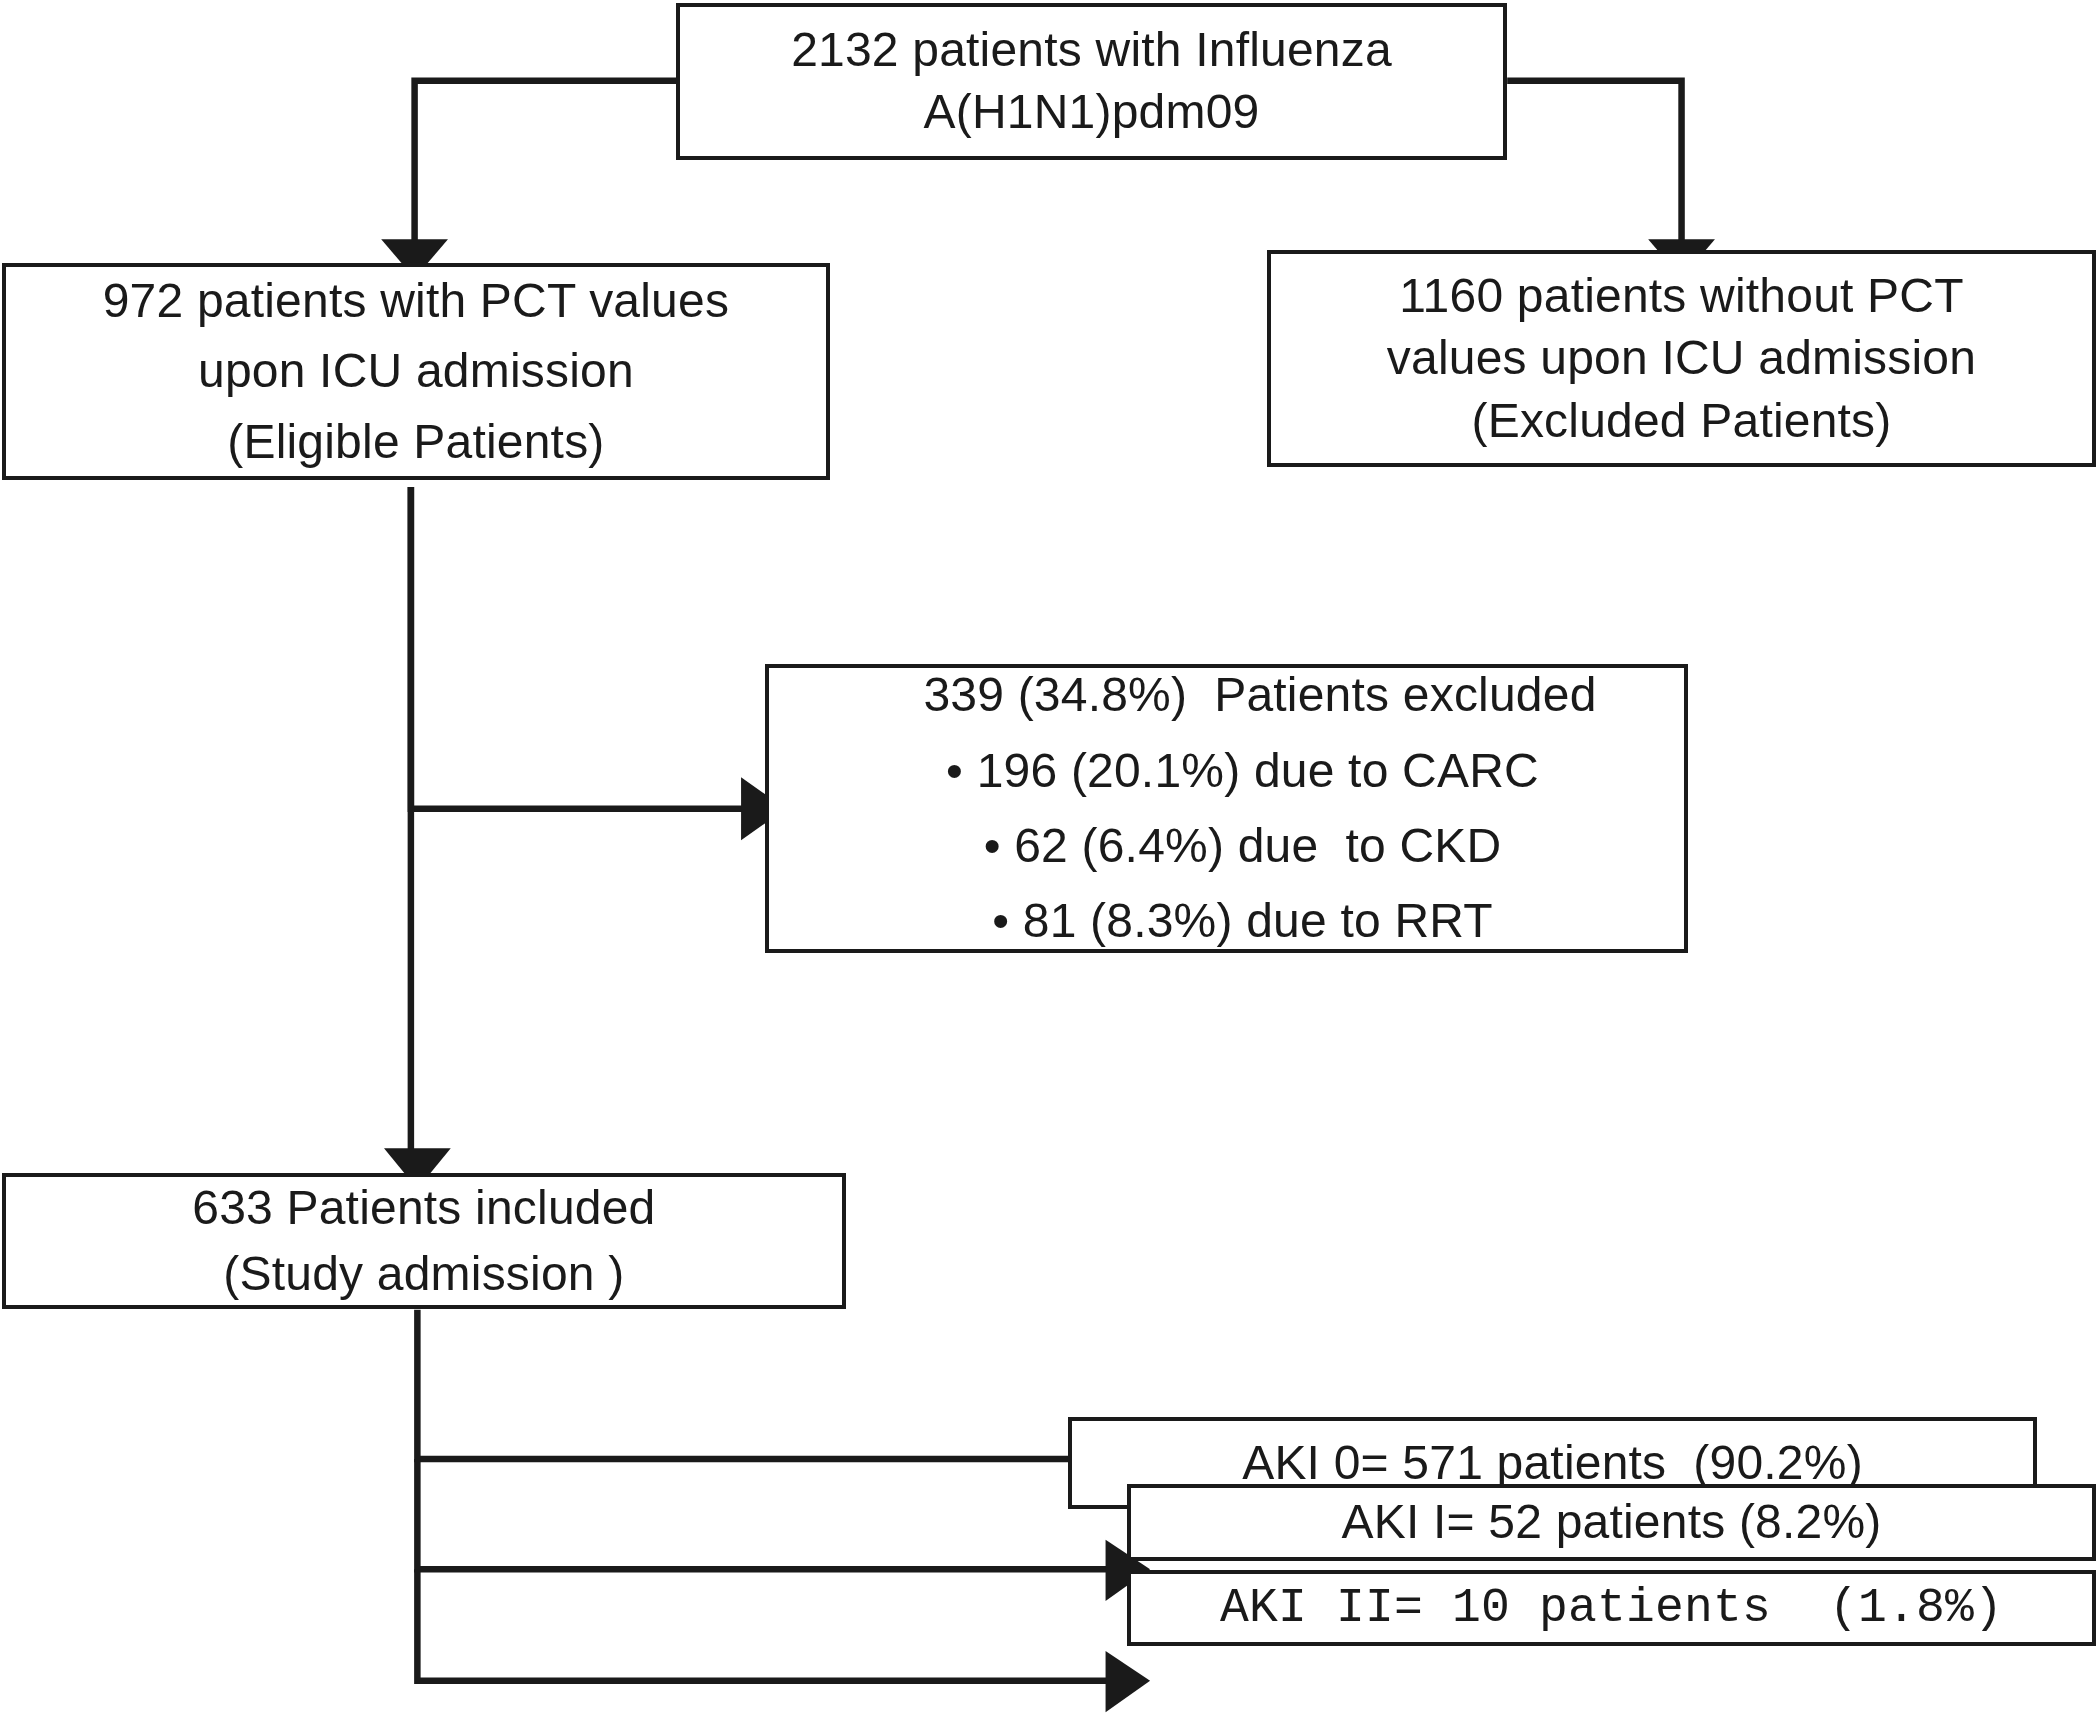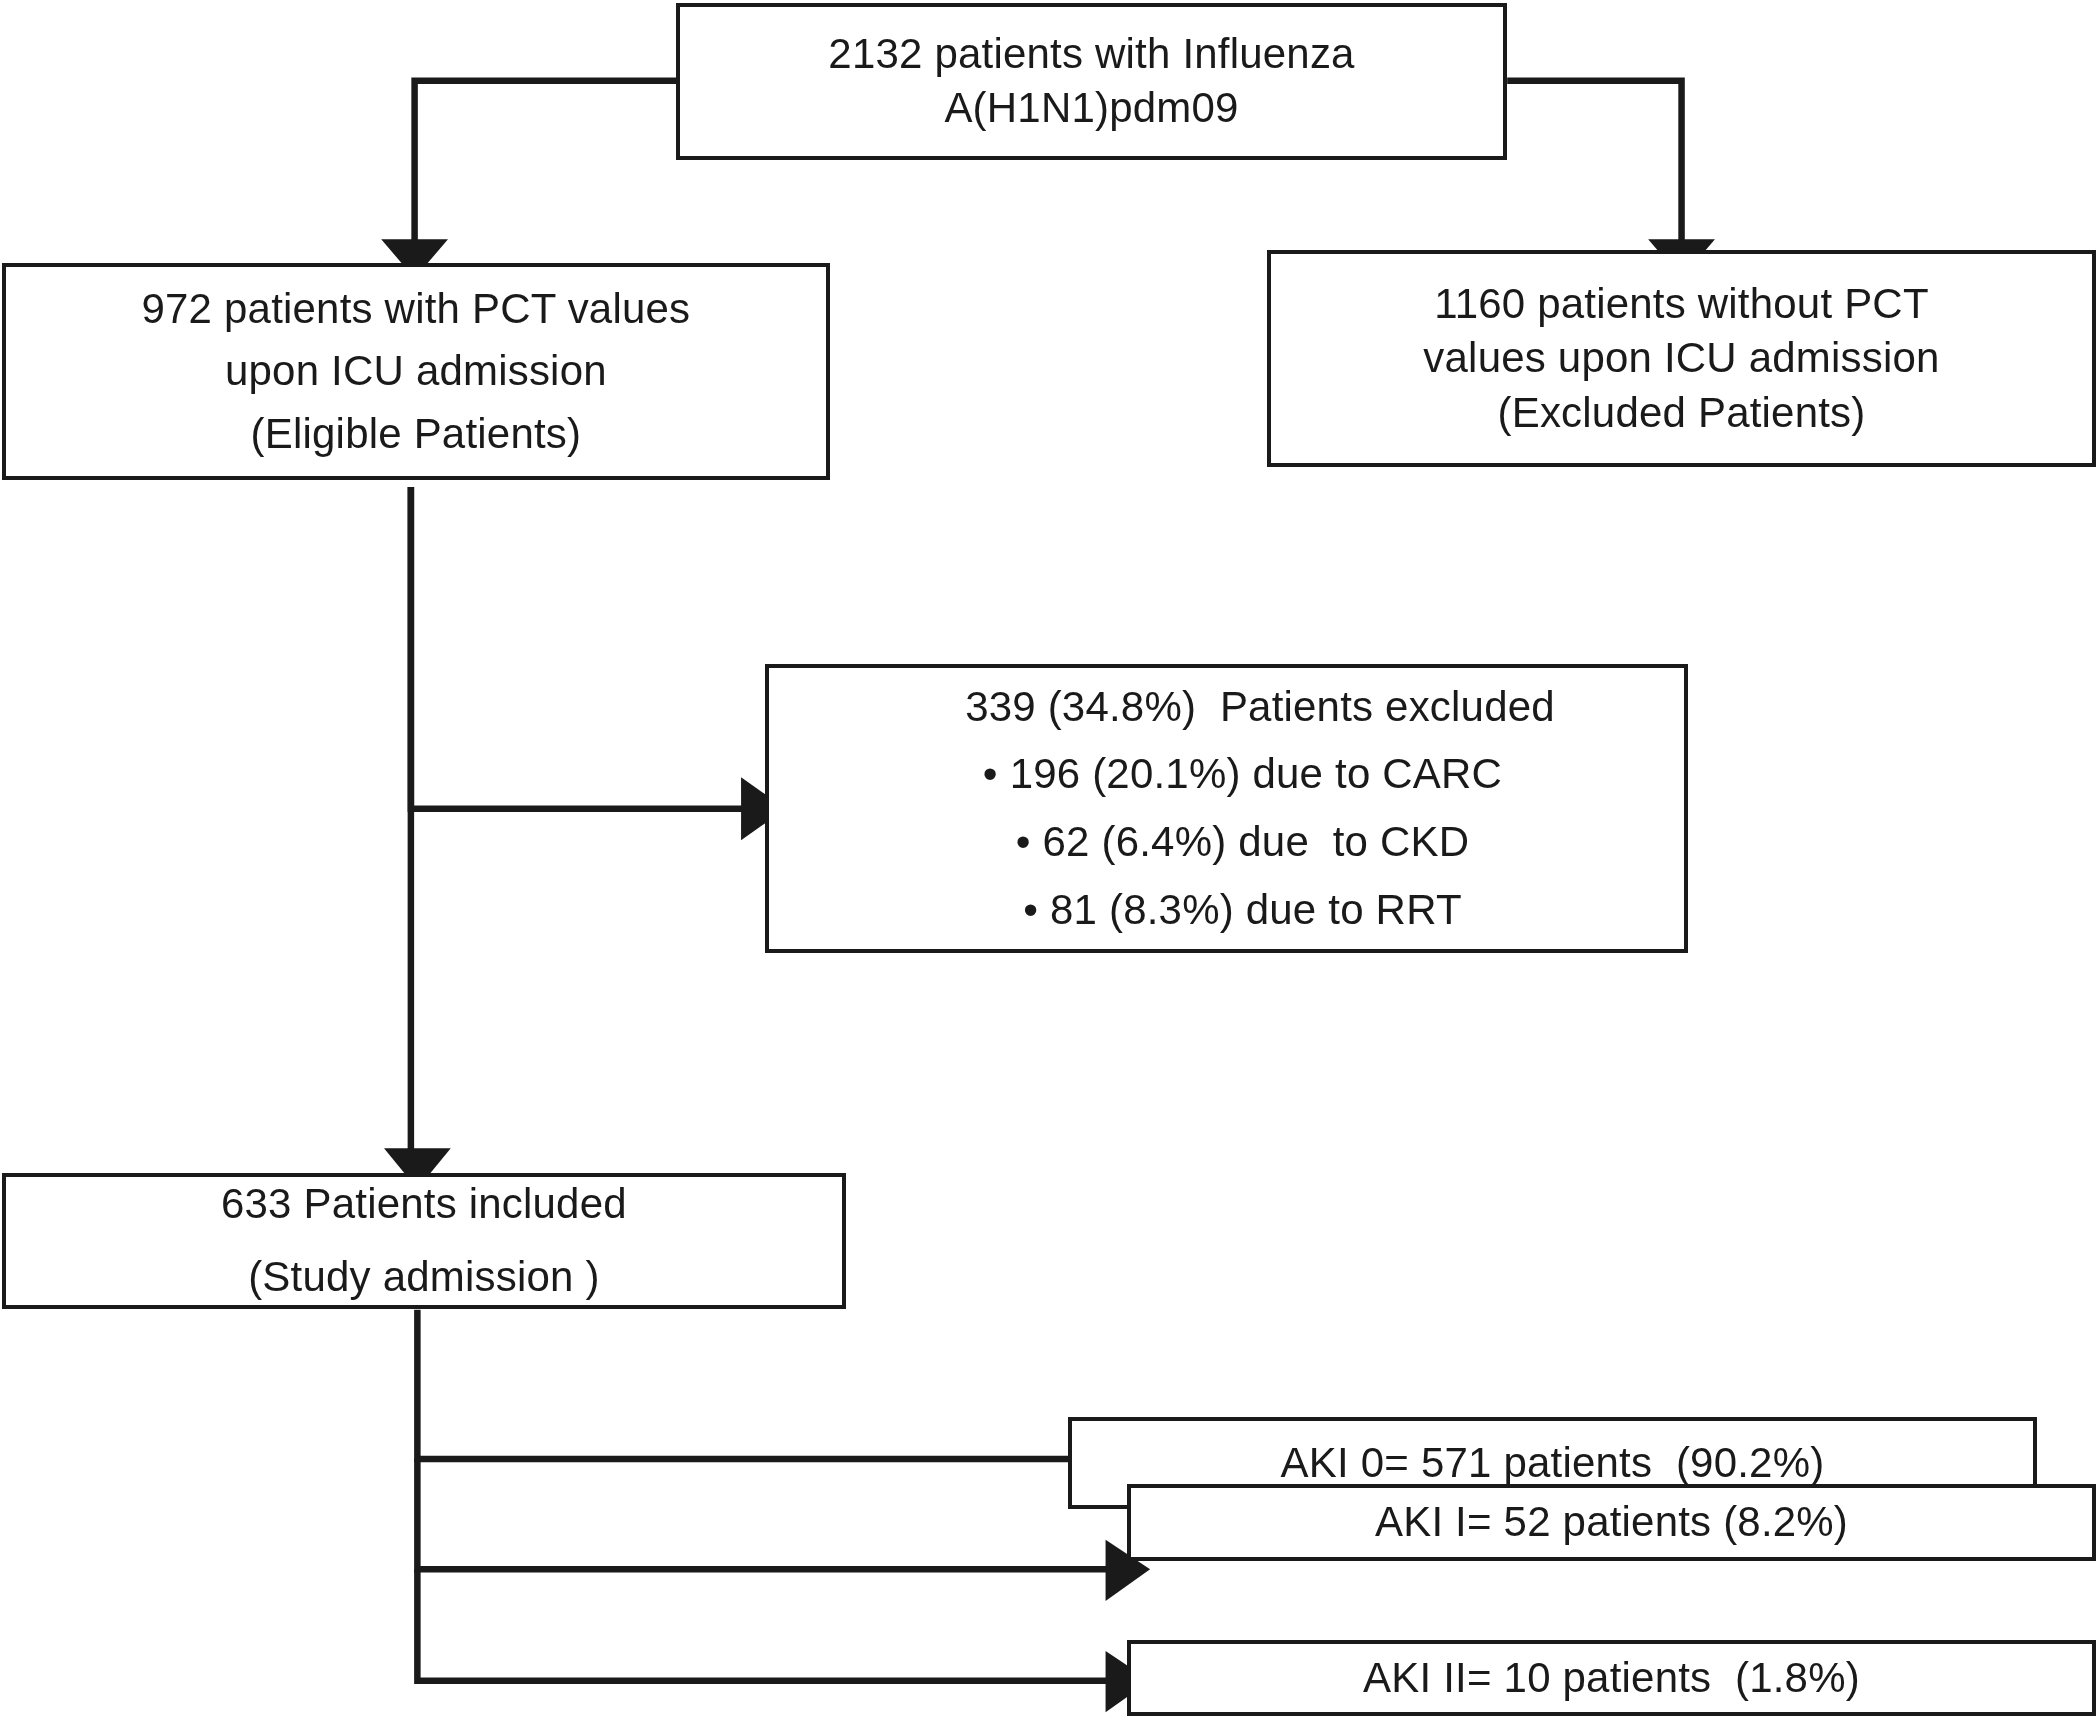--- a/index.html
+++ b/index.html
@@ -22,21 +22,21 @@
     position: absolute;
     box-sizing: border-box;
     border: 4.6px solid #1a1a1a;
     background: #ffffff;
     display: flex;
     flex-direction: column;
     align-items: center;
     justify-content: center;
     text-align: center;
     line-height: 1.30;
-    font-size: 42px;
+    font-size: 48px;
     letter-spacing: 0.2px;
     z-index: 3;
   }
   .box .line {
     display: block;
     white-space: pre;
   }
   .box.left-align {
     align-items: center;
     text-align: left;
@@ -124,18 +124,18 @@
   </div>
 
   <div class="box" style="left:1068px; top:1417px; width:969px; height:92px;">
     <span class="line">AKI 0= 571 patients  (90.2%)</span>
   </div>
 
   <div class="box" style="left:1127px; top:1484px; width:969px; height:77px;">
     <span class="line">AKI I= 52 patients (8.2%)</span>
   </div>
 
-  <div class="box" style="left:1127px; top:1640px; width:969px; height:76px;">
+  <div class="box" style="left:1127px; top:1570px; width:969px; height:76px;font-family:Liberation Mono, monospace;">
     <span class="line">AKI II= 10 patients  (1.8%)</span>
   </div>
 
 </div>
 
 
 </body></html>

